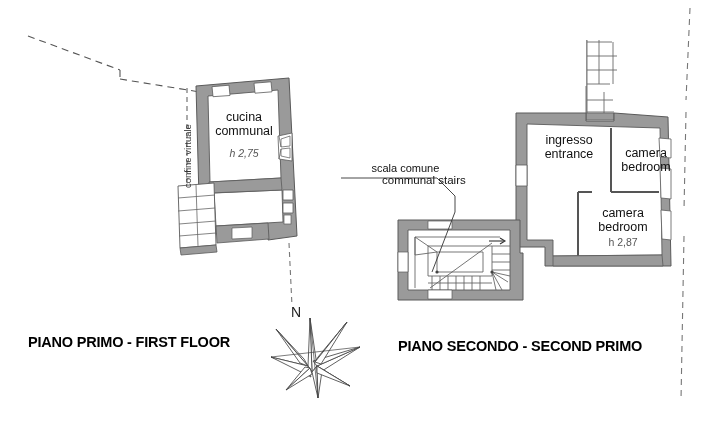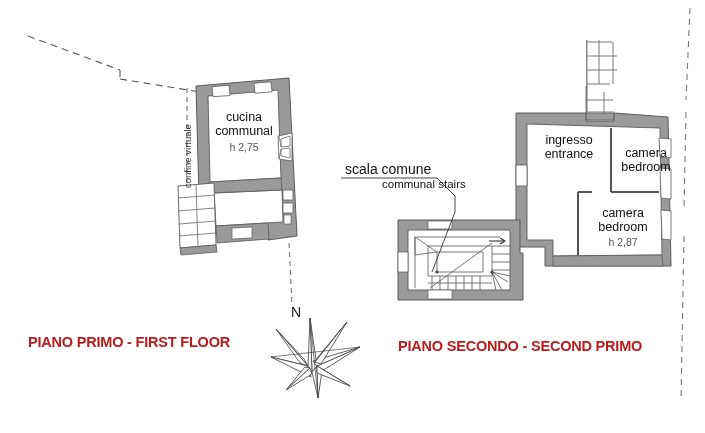--- a/index.html
+++ b/index.html
@@ -41,35 +41,36 @@
   }
   .room-h {
     font-size: 10.5px;
     color: #555555;
     text-align: center;
   }
   .floor-title {
     font-size: 14.5px;
     font-weight: bold;
     letter-spacing: -0.2px;
-    color: #b91c1c;
+    color: #000000;
   }
   .compass-n {
     font-size: 14px;
     color: #222;
   }
   .vert-text {
     font-size: 9.5px;
     color: #333;
     transform-origin: left top;
     transform: rotate(-90deg);
   }
   .callout-it {
-    font-size: 14px;
+    font-size: 11px;
     color: #111;
+    text-align: center;
   }
   .callout-en {
     font-size: 11.5px;
     color: #111;
     margin-left: 37px;
   }
   .centerblock { text-align: center; }
 </style>
 </head>
 <body>
@@ -307,21 +308,21 @@
       <path d="M 271 357 L 360 347" stroke="#444" stroke-width="0.7" fill="none"></path>
     </g>
 
   </svg>
 
   <div class="lbl vert-text" style="left:183px; top:188px;">confine virtuale</div>
 
   <div class="lbl centerblock" style="left:205px; top:110px; width:78px;">
     <div class="room-name">cucina</div>
     <div class="room-name">communal</div>
-    <div class="room-h" style="margin-top:4px;">h 2,75</div>
+    <div class="room-h" style="margin-top:10px;font-style:italic;">h 2,75</div>
   </div>
 
 
   <div class="lbl floor-title" style="left:28px; top:334px;">PIANO PRIMO - FIRST FLOOR</div>
 
   <div class="lbl compass-n" style="left:291px; top:305px;">N</div>
 
   <div class="lbl" style="left:345px; top:162px;">
     <div class="callout-it">scala comune</div>
     <div class="callout-en">communal stairs</div>

